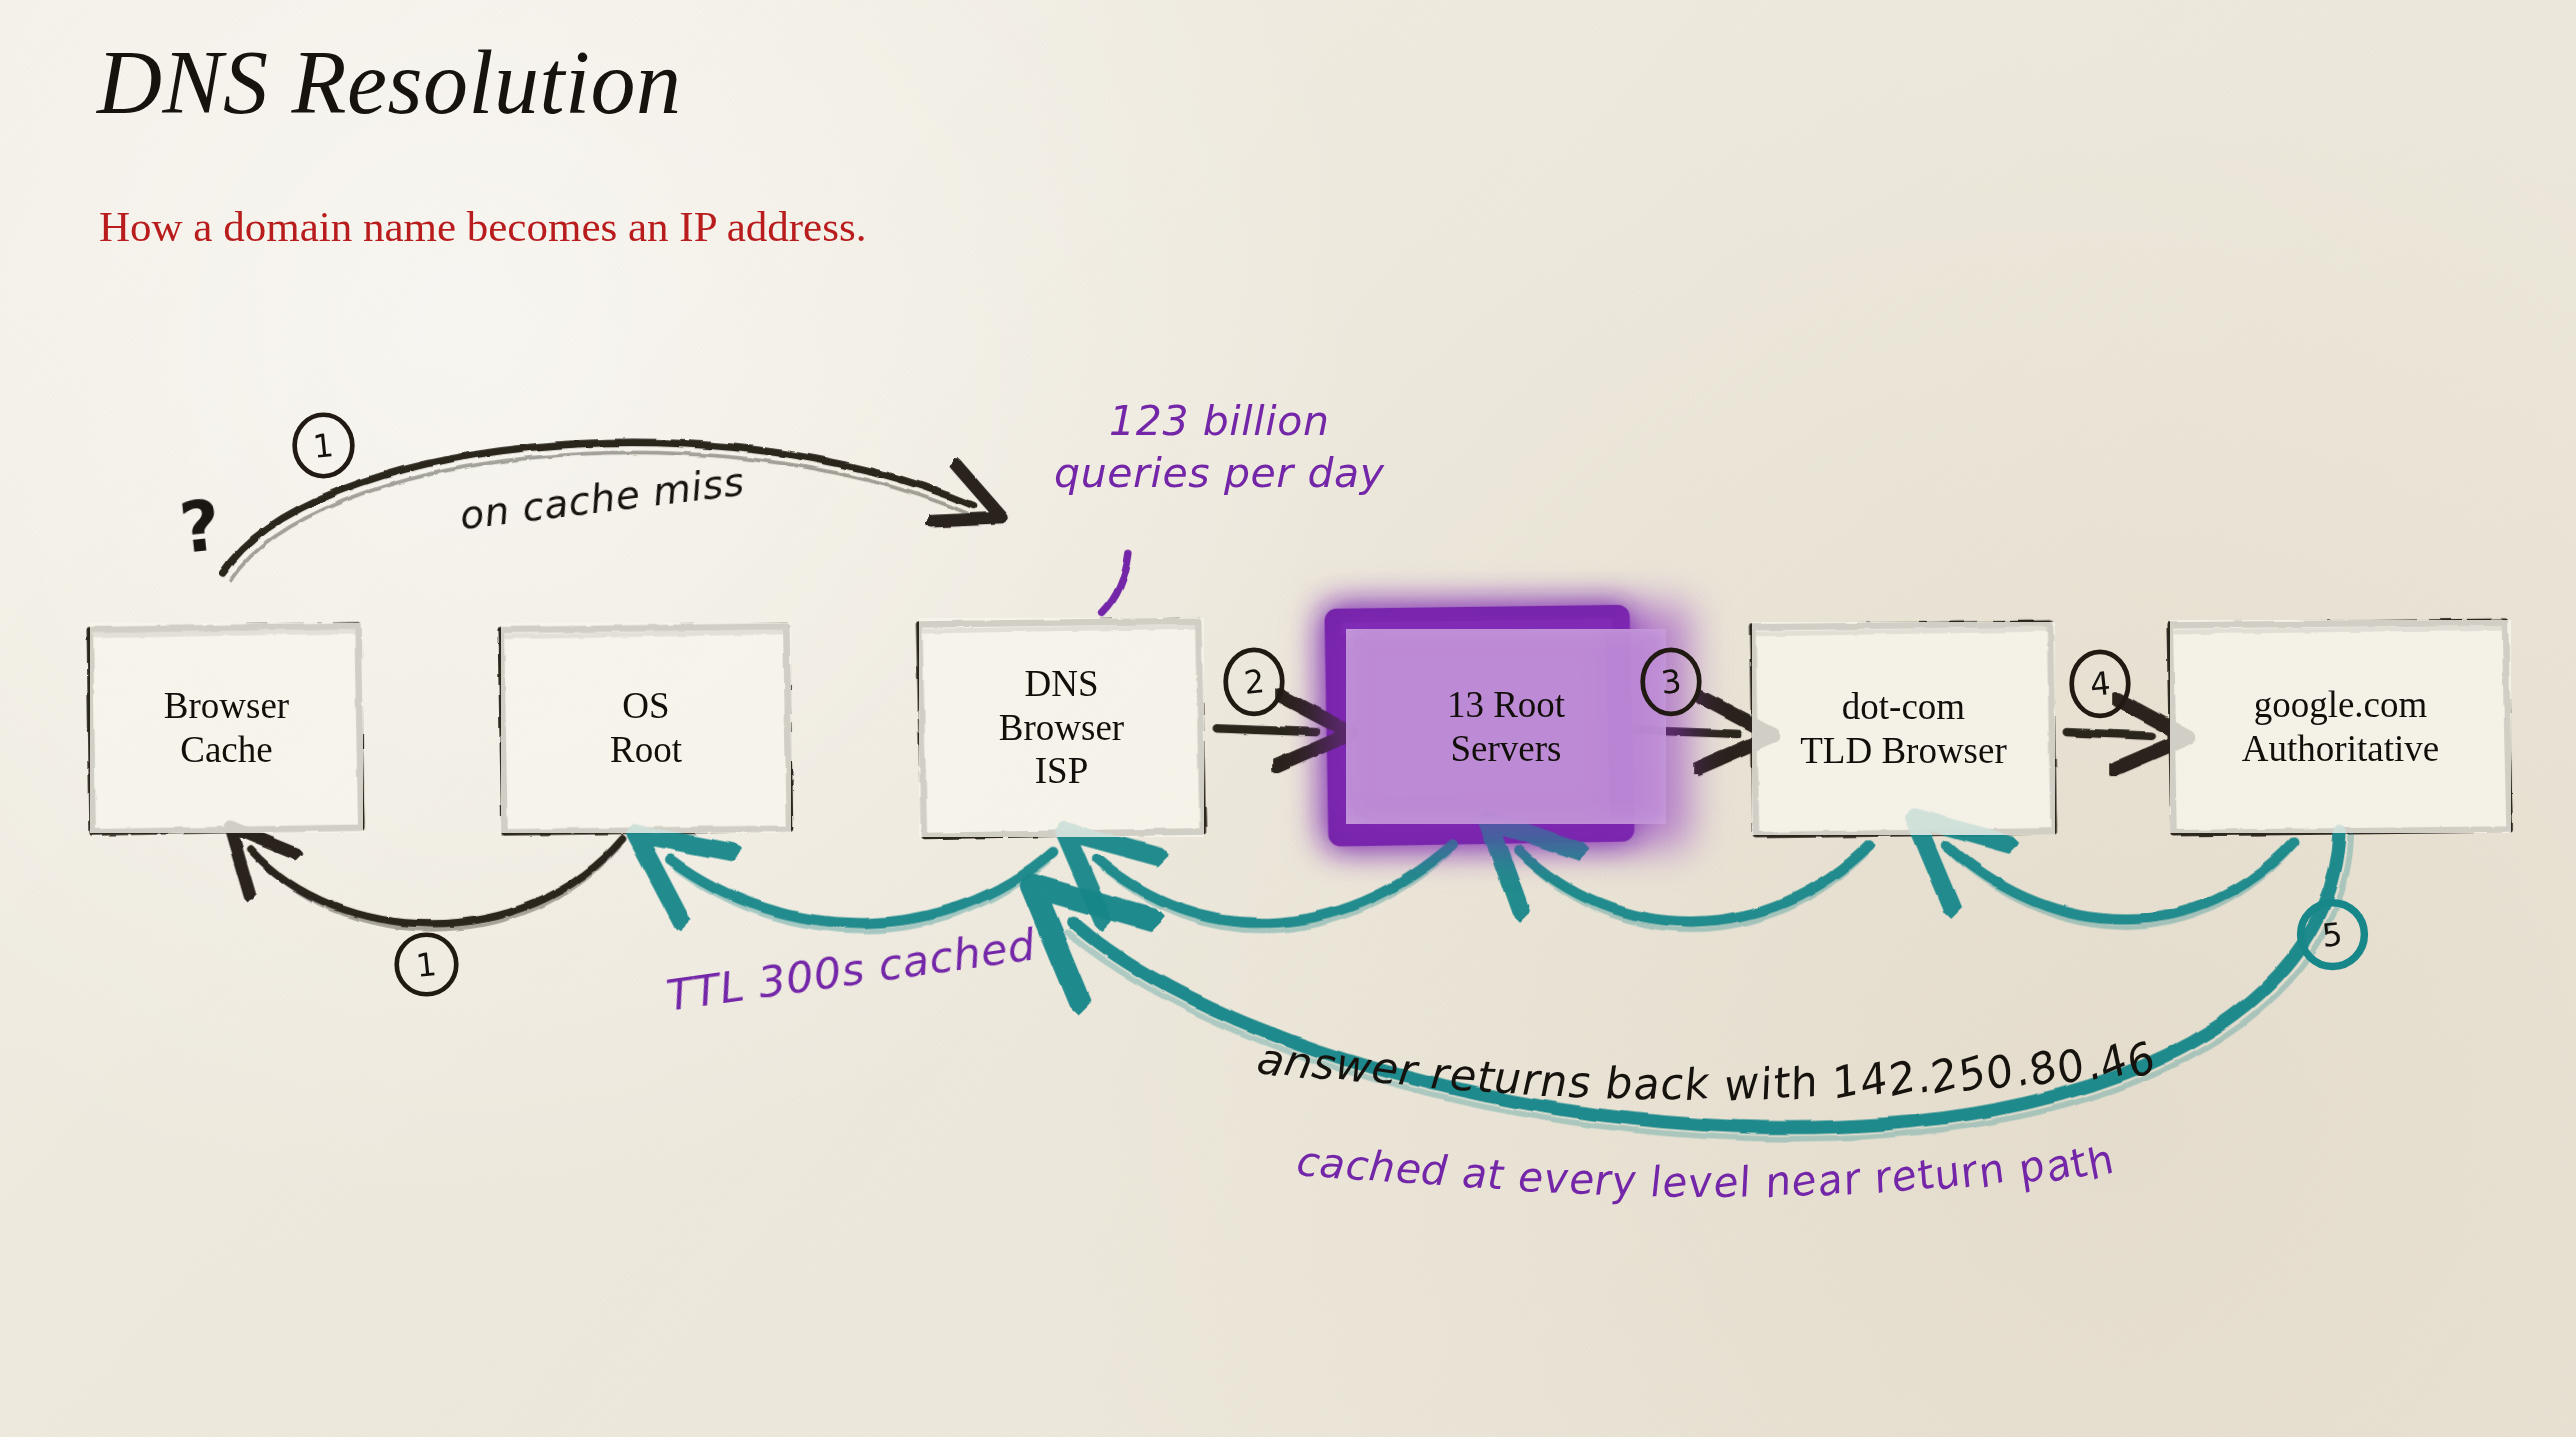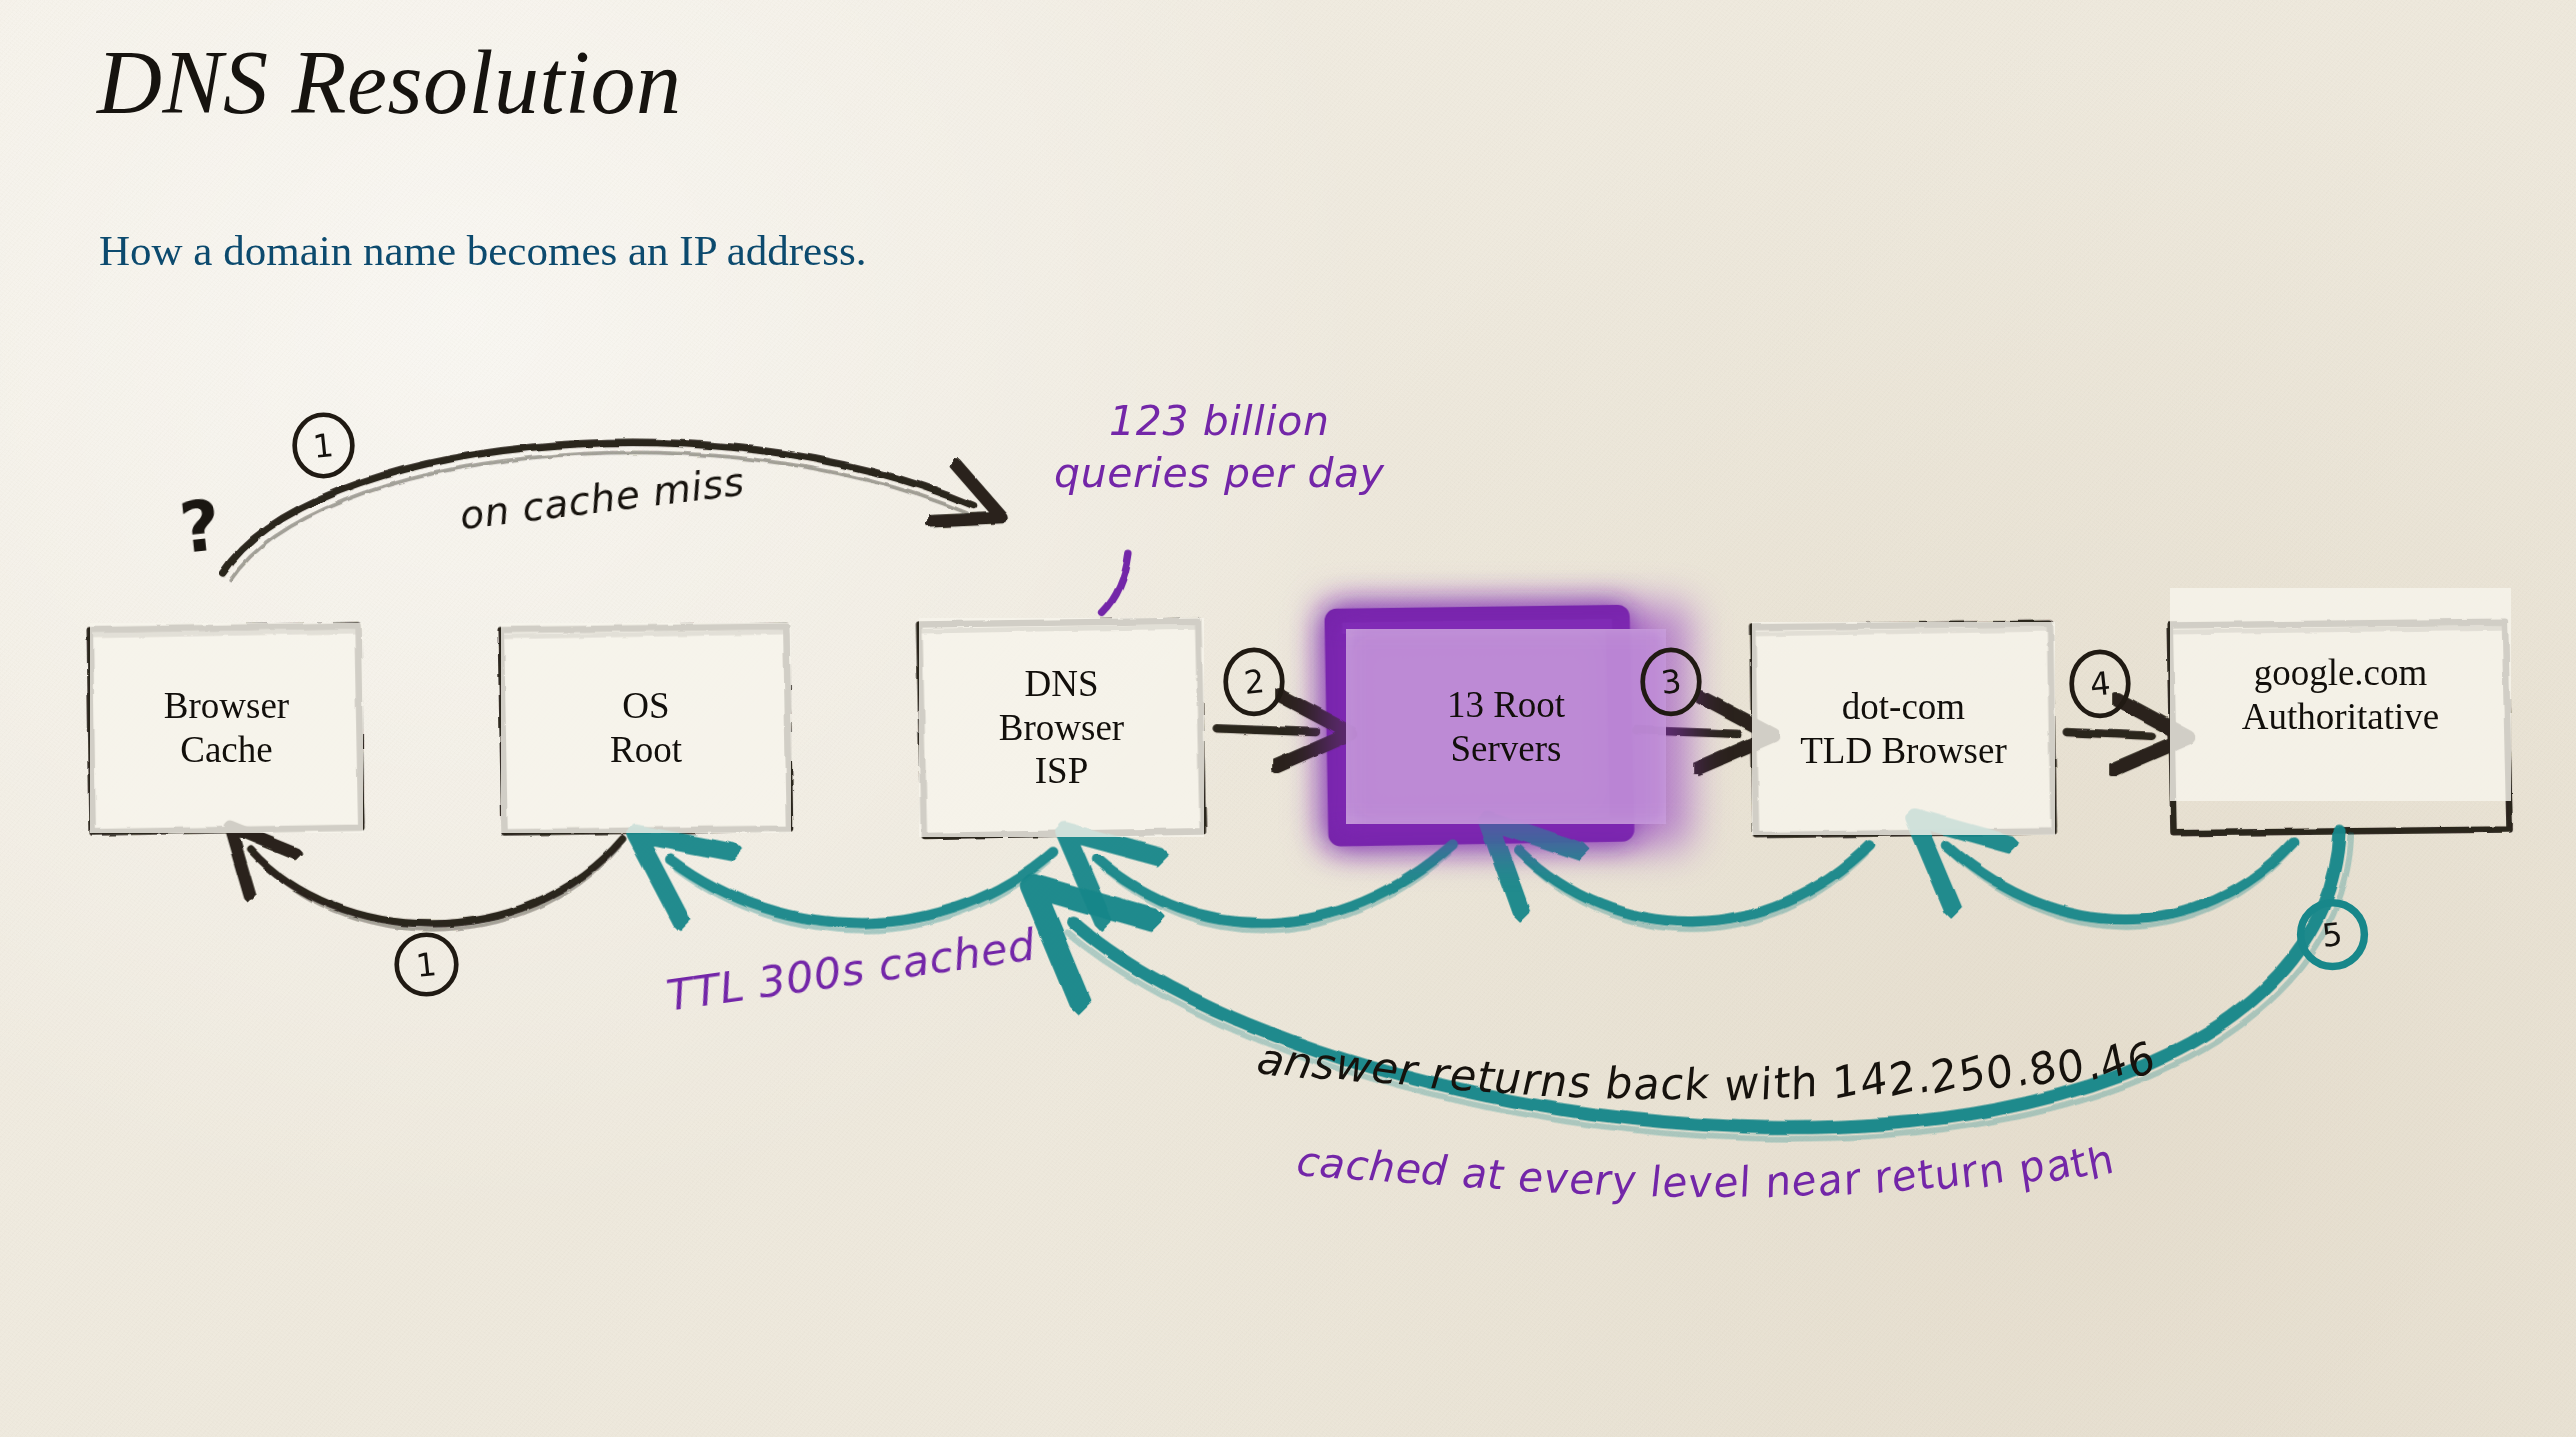--- a/index.html
+++ b/index.html
@@ -27,21 +27,21 @@
   #title{
     position:absolute;left:97px;top:36px;
     font-family:"Liberation Serif", serif;
     font-style:italic;font-weight:400;
     font-size:90px;line-height:1.05;color:#16130f;
     letter-spacing:0.5px;white-space:nowrap;
   }
   #subtitle{
     position:absolute;left:99px;top:202px;
     font-family:"Liberation Serif", serif;
-    font-size:43px;color:#0c4a6e;white-space:nowrap;margin-top:24px;
+    font-size:43px;color:#b91c1c;white-space:nowrap;
   }
 
   
   .node{
     position:absolute;
     display:flex;align-items:center;justify-content:center;
     text-align:center;
     font-family:"Liberation Serif", serif;
     font-size:37px;line-height:1.18;color:#120f0b;
     box-sizing:border-box;
@@ -237,21 +237,21 @@
   <div class="glowbox" style="inset:-24px;"></div>
   <div class="lbl">13 Root
 Servers</div>
 </div>
 
 <div class="node" style="left:1752px;top:622px;width:303px;height:213px;">
   <div class="lbl">dot-com
 TLD Browser</div>
 </div>
 
-<div class="node" style="left:2170px;top:588px;width:341px;height:213px;">
+<div class="node" style="left:2170px;top:620px;width:341px;height:213px;">
   <div class="lbl">google.com
 Authoritative</div>
 </div>
 
 <div class="badge" style="left:290px;top:412px;width:67px;height:67px;">
   <svg viewBox="0 0 72 72">
     <ellipse cx="36" cy="36" rx="31" ry="33" fill="none" stroke="#201a13" stroke-width="5"></ellipse>
   </svg>
   <span>1</span>
 </div>

